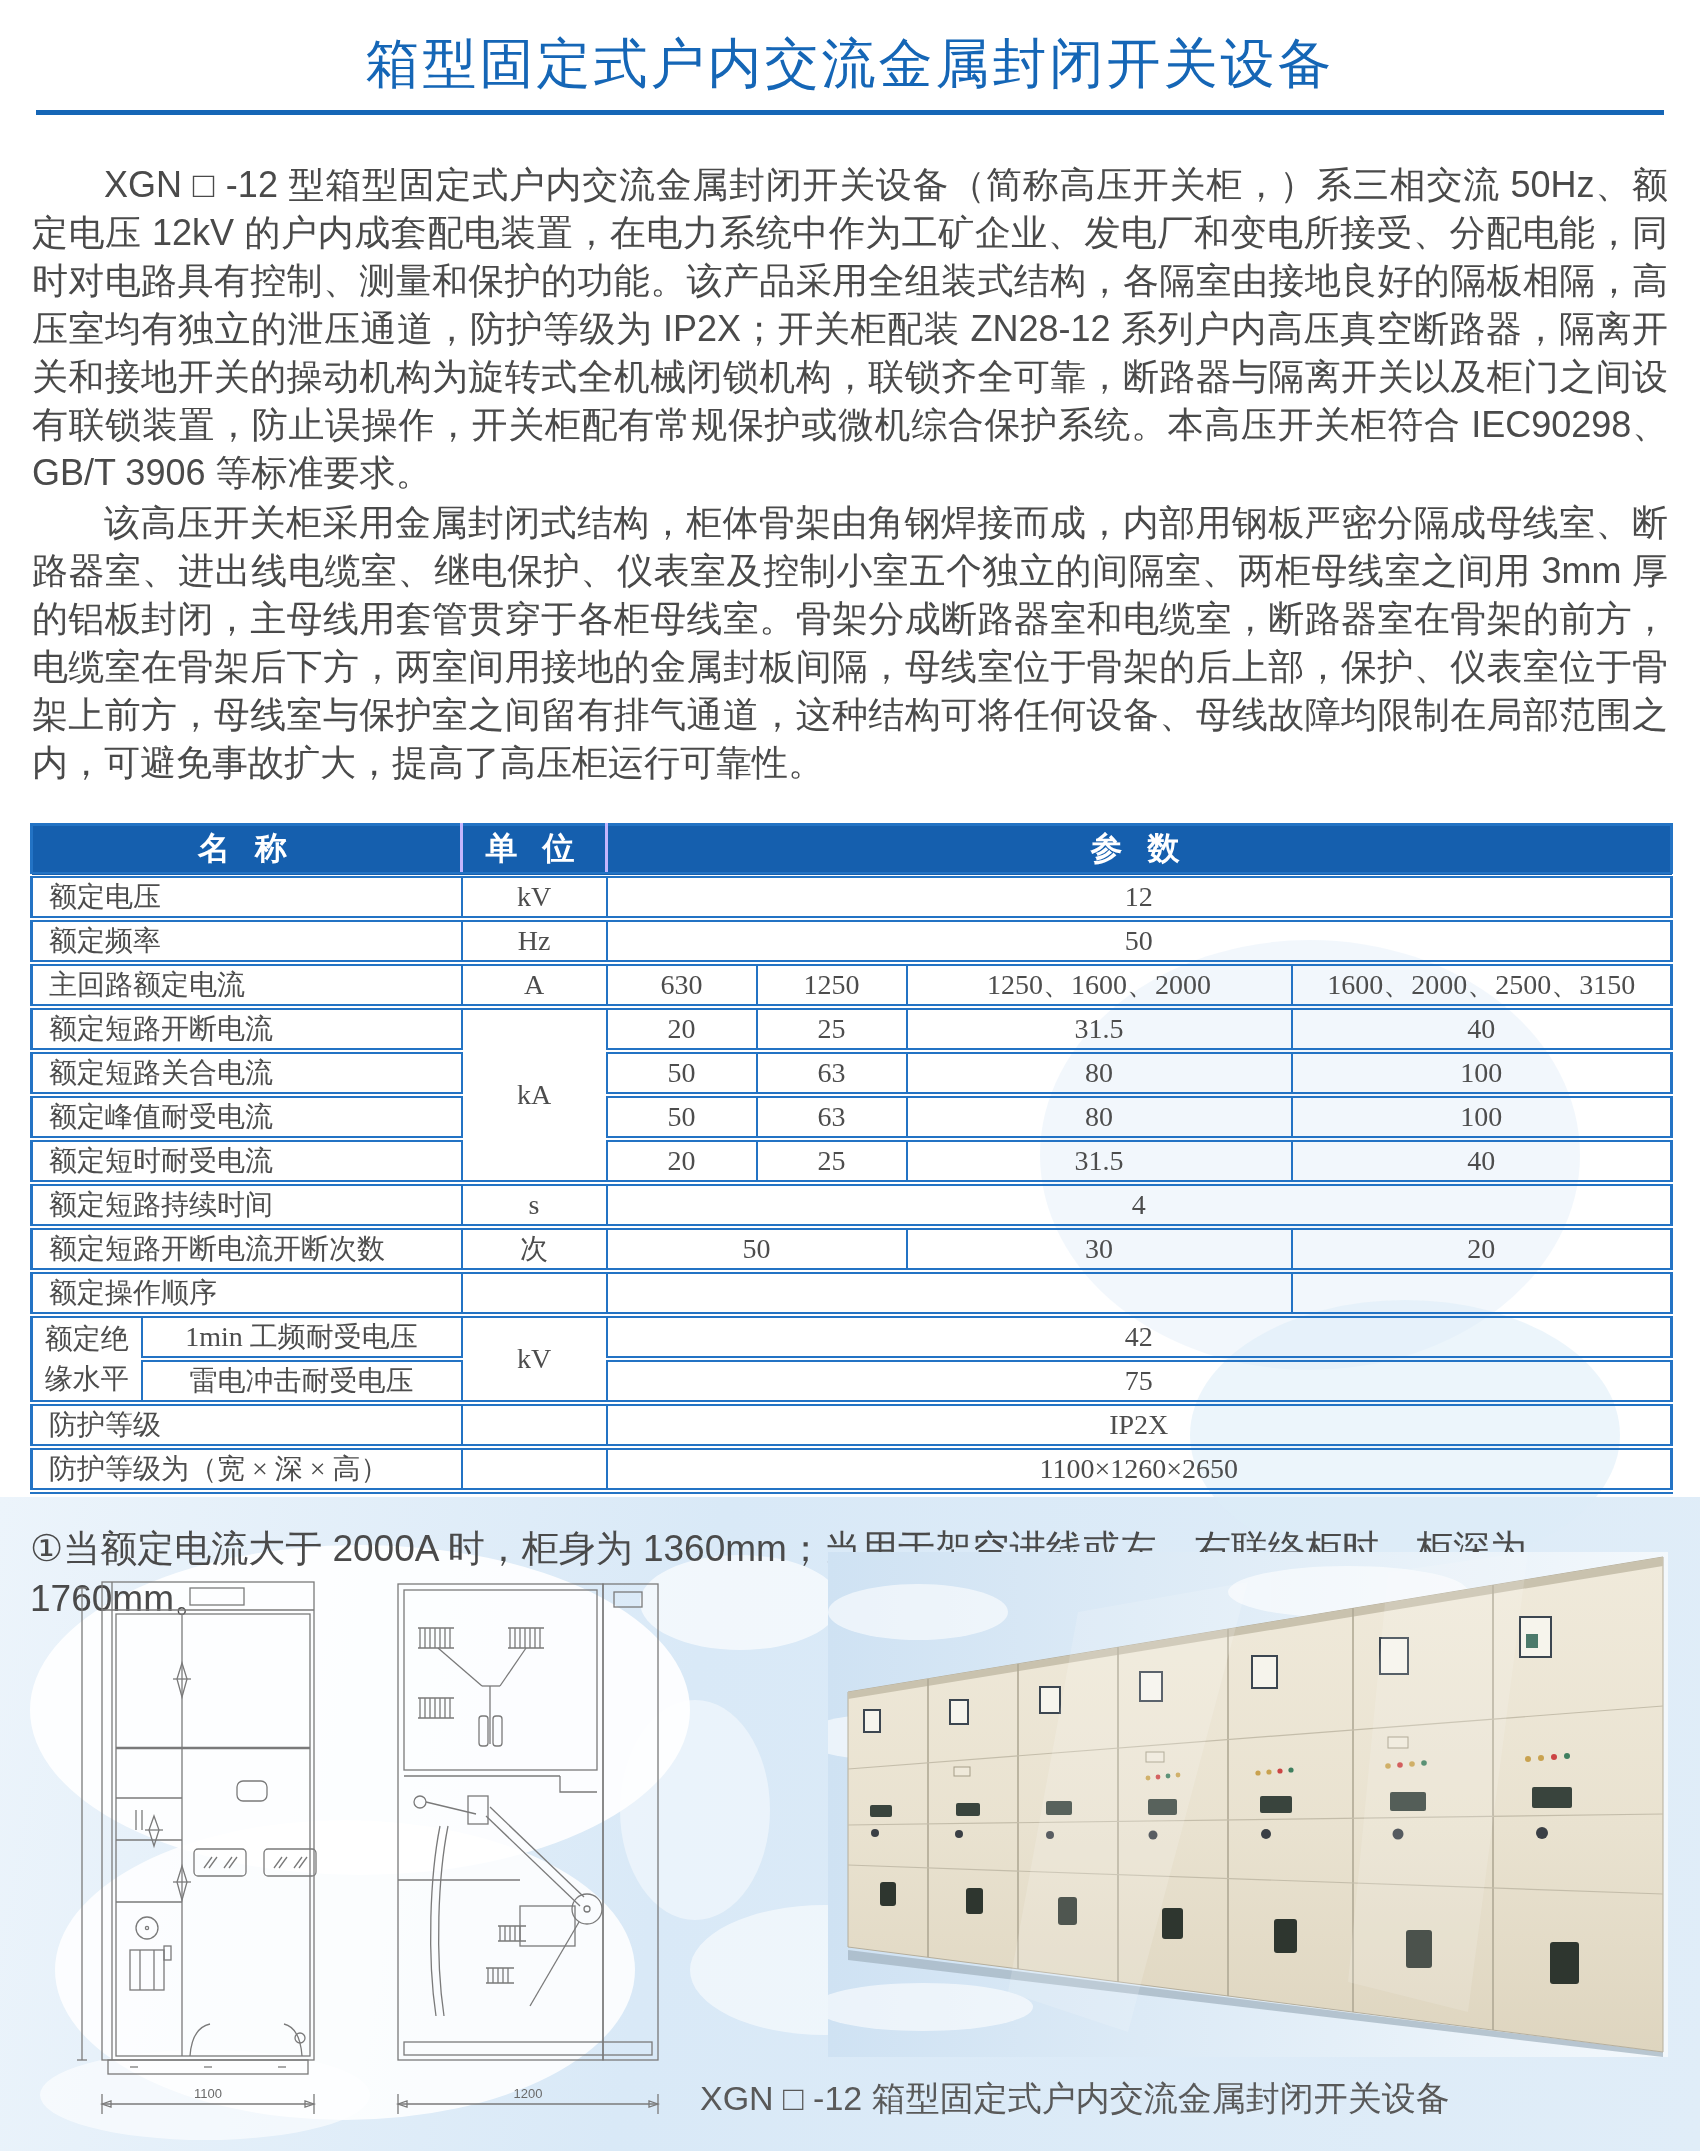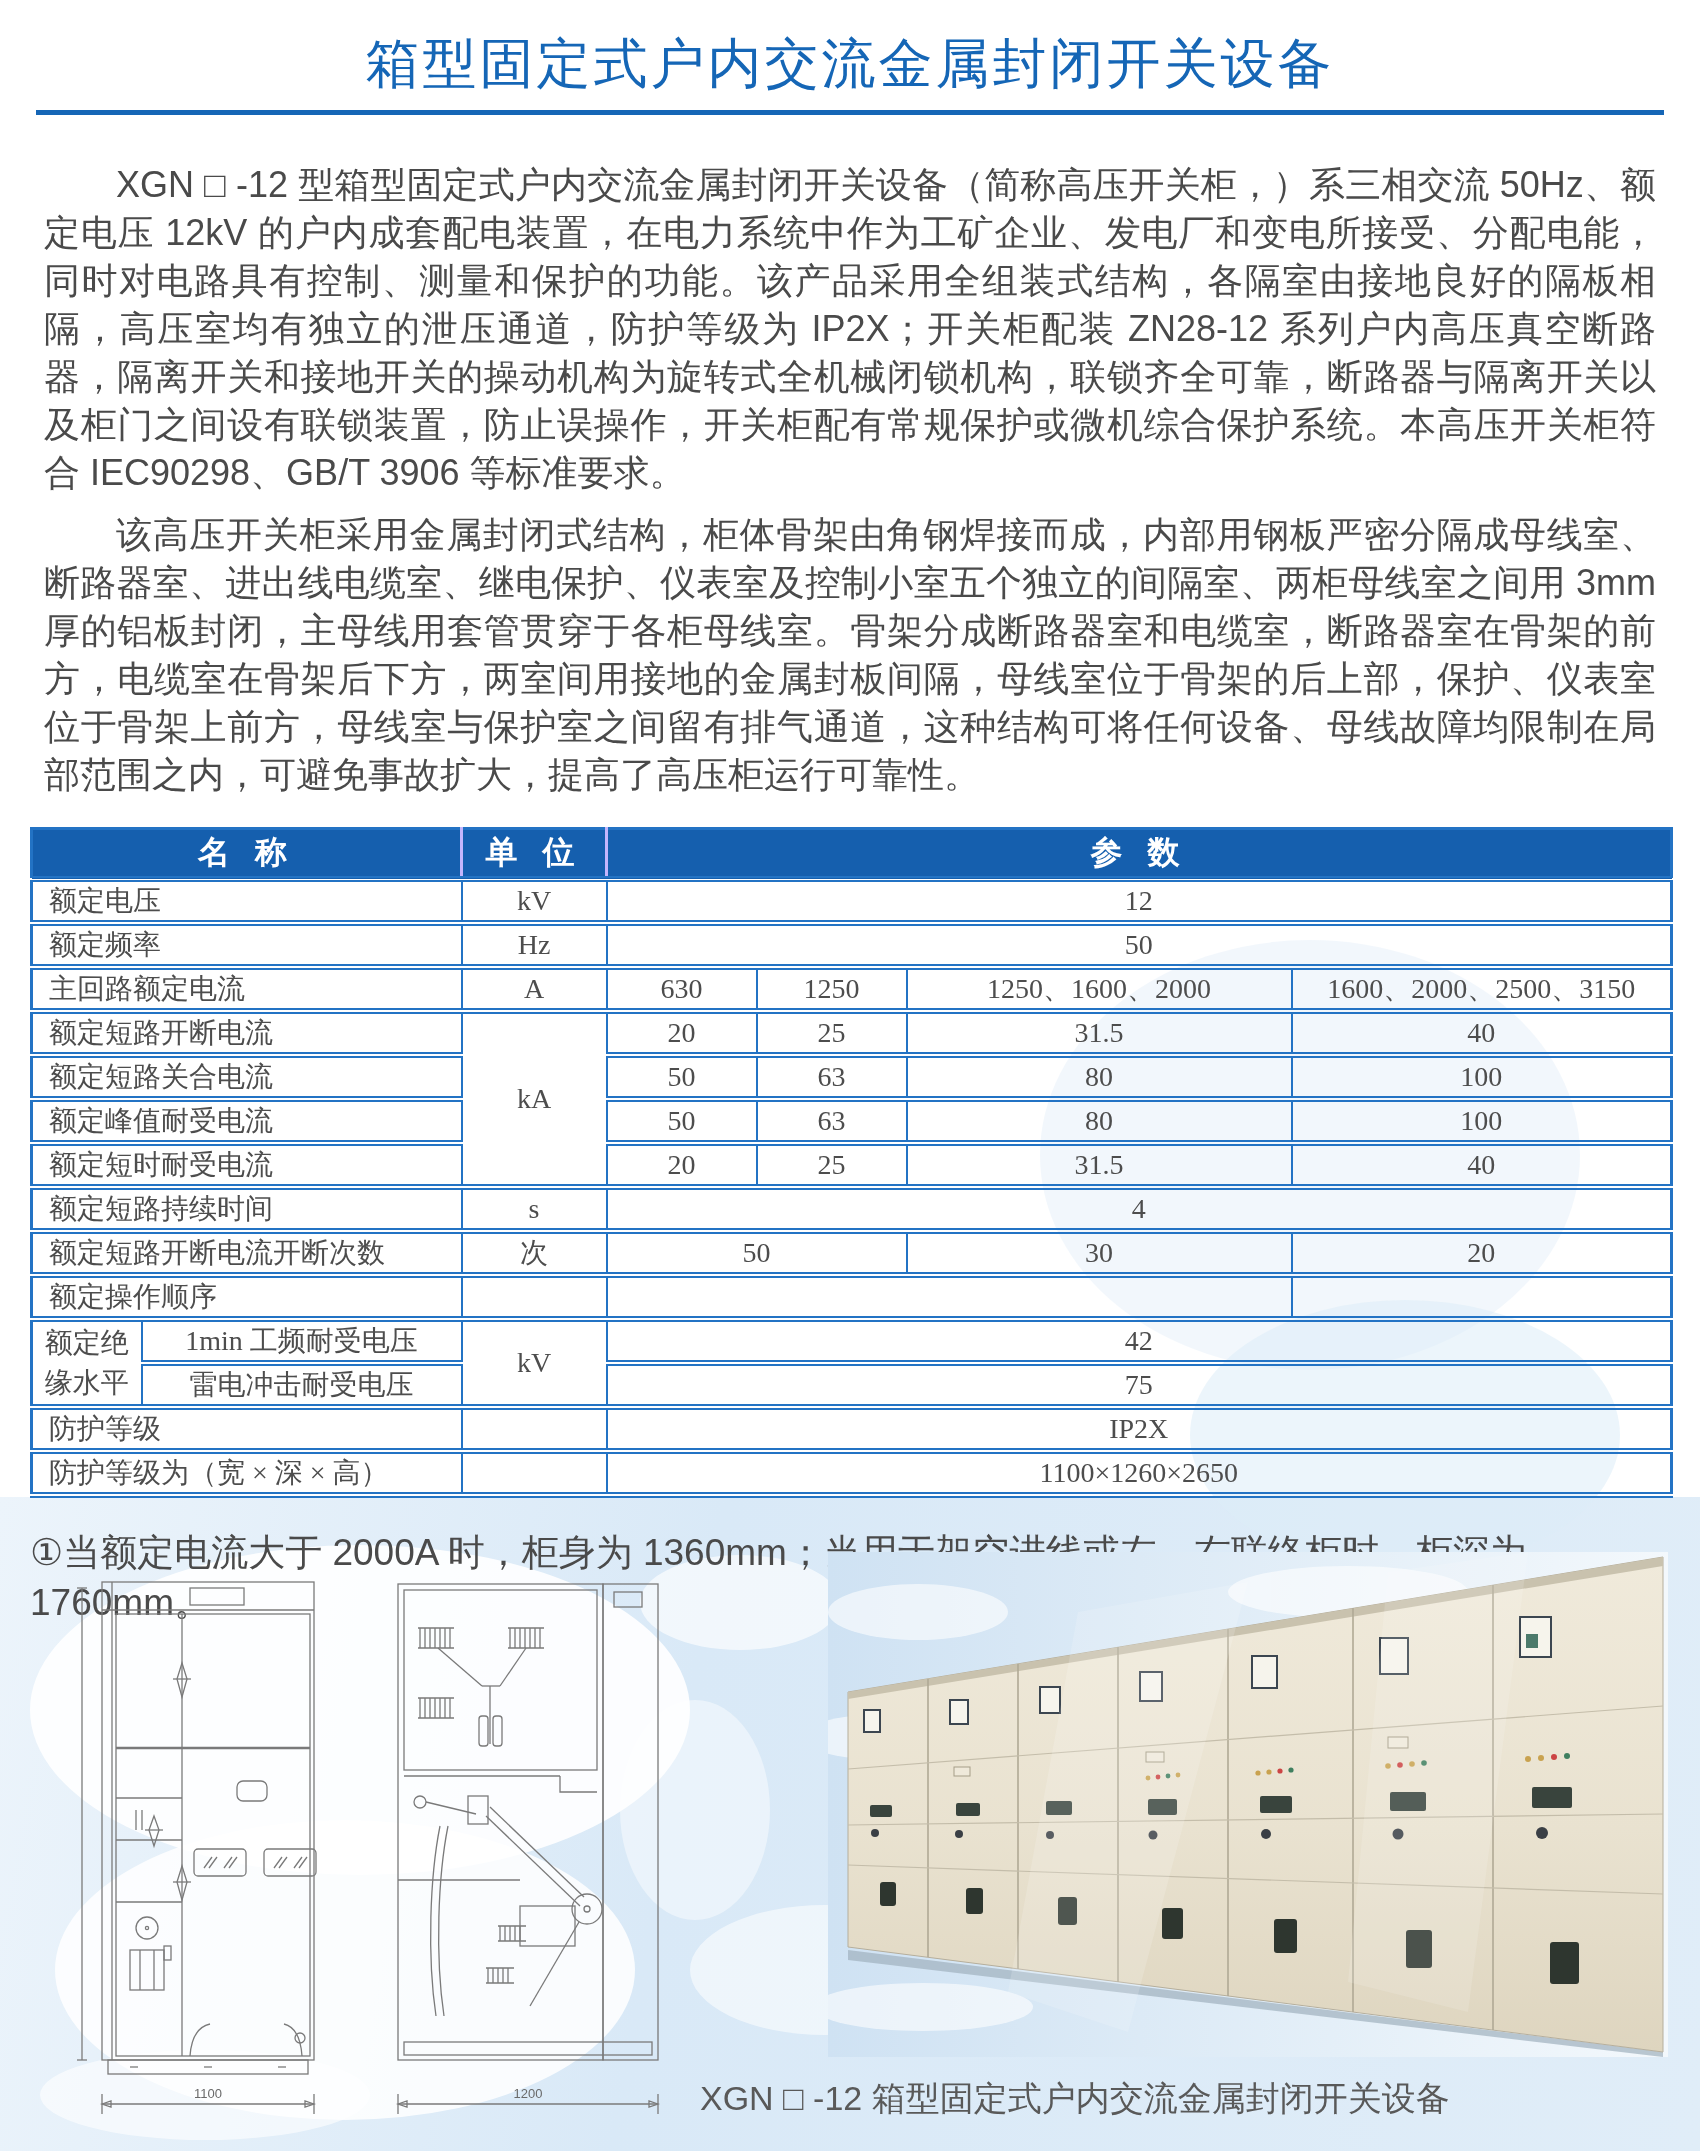--- a/index.html
+++ b/index.html
@@ -26,24 +26,24 @@
   .b7{left:1190px;top:1300px;width:430px;height:270px;background:#ddecf8;opacity:.55;}
   .b8{left:620px;top:1700px;width:150px;height:220px;background:#fff;opacity:.45;}
   
   .content{position:relative;z-index:1;}
   .title-block{padding-top:26px;text-align:center;color:var(--title-blue,#1566b6);}
   .t1{font-size:55px;line-height:60px;font-weight:bold;letter-spacing:2px;margin:0;}
   .t2{font-size:54px;line-height:62px;font-weight:normal;letter-spacing:3px;margin:6px 0 0 0;}
   .rule{height:5px;background:var(--title-blue,#1566b6);margin:16px 36px 0 36px;}
   .intro{margin:46px 30px 0 30px;color:var(--body-text,#4a4a4a);
     font-size:36px;line-height:48px;text-align:justify;}
-  .intro p{margin:14px;text-indent:2em;}
+  .intro p{margin:2px;text-indent:2em;}
   
   table.spec{border-collapse:collapse;table-layout:fixed;width:1640px;
-    margin:28px 30px 0 30px;border:3px solid var(--border-blue,#2373c4);}
+    margin:36px 30px 0 30px;border:3px solid var(--border-blue,#2373c4);}
   table.spec th{
     height:46px;background:var(--header-bg,#155fae);color:#fff;
     font-size:32px;font-weight:bold;letter-spacing:8px;padding:0;
     border-left:3px solid #c4b5fd;}
   table.spec th:first-child{border-left:none;}
   table.spec td{
     height:37px;padding:0;text-align:center;vertical-align:middle;
     color:var(--table-text,#4d4d4d);font-size:28px;
     font-family:"Liberation Serif","DejaVu Serif",serif;
     border:2px solid var(--border-blue,#2373c4);

